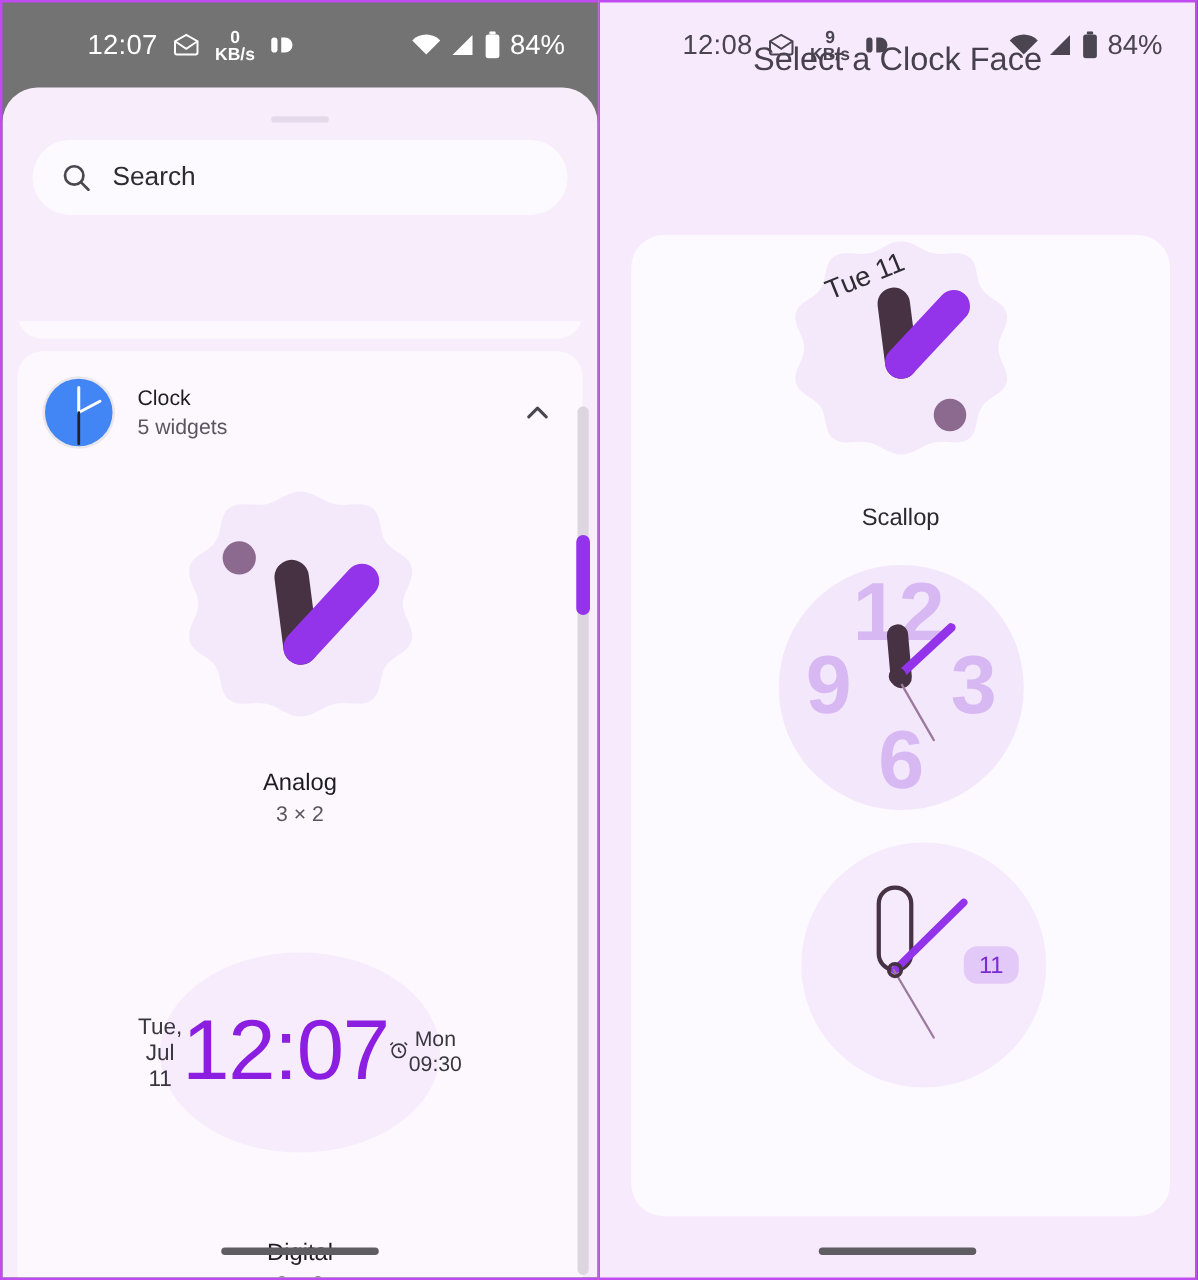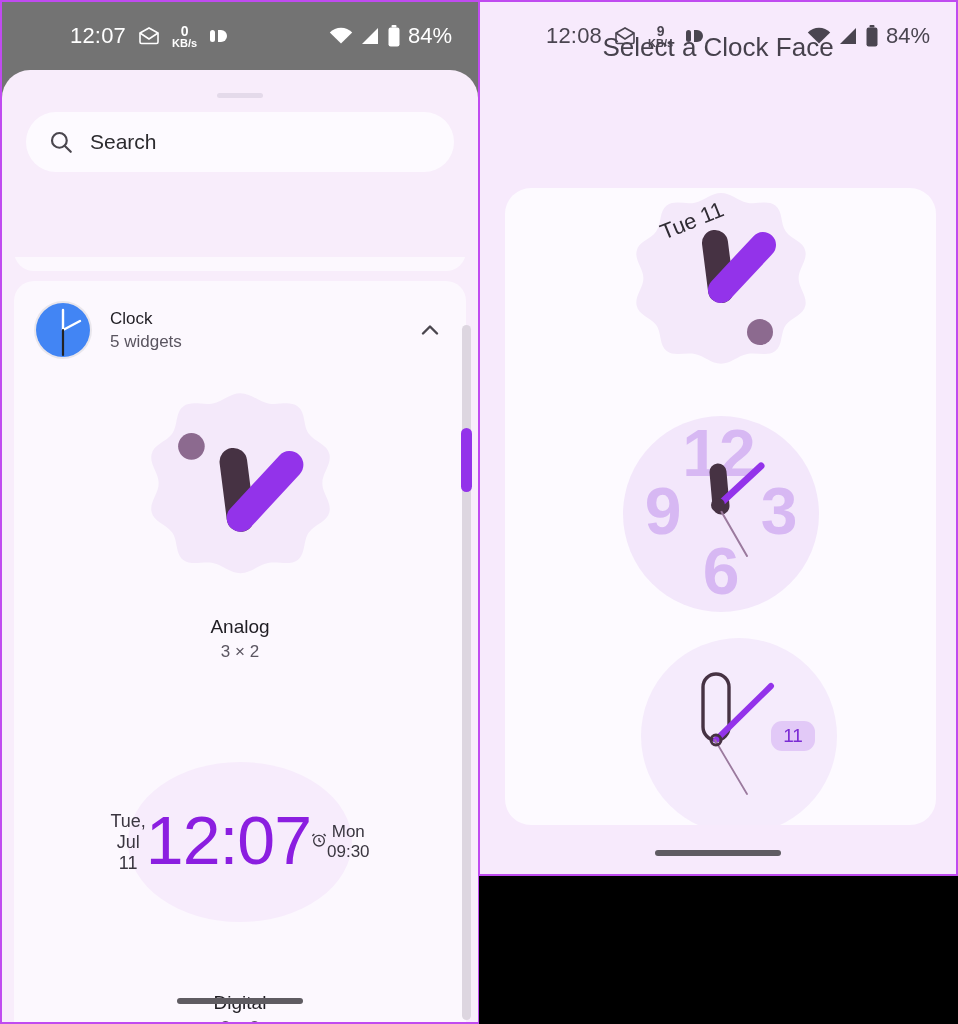--- a/index.html
+++ b/index.html
@@ -30,21 +30,21 @@
     display: flex; align-items: center;
     color: #ffffff;
     z-index: 5;
   }
   .sb-left { display: flex; align-items: center; gap: 11px; margin-left: 68px; }
   .sb-right { display: flex; align-items: center; gap: 7px; position: absolute; right: 26px; }
   .sb-time { font-size: 22px; letter-spacing: .2px; }
   .sb-pct { font-size: 22px; }
   .sb-rate { display: flex; flex-direction: column; align-items: center; line-height: 1; }
   .sb-rate .n { font-size: 14px; font-weight: bold; }
-  .sb-rate .u { font-size: 11px; font-weight: bold; }
+  .sb-rate .u { font-size: 14px; font-weight: bold; }
 
   
   .sheet {
     position: absolute;
     left: 0; right: 0; top: 68px; bottom: 0;
     background: #f8edfb;
     border-radius: 28px 28px 0 0;
     overflow: hidden;
   }
   .drag-handle {
@@ -111,21 +111,21 @@
   .navbar-pill {
     position: absolute; bottom: 18px; left: 50%;
     transform: translateX(-50%);
     width: 126px; height: 6px; border-radius: 4px;
     background: #5f5c62;
   }
 
   
   .panel-right {
     position: relative;
-    width: 479px; height: 876px;
+    width: 479px; height: 1024px;
     background: #f7eafc;
     border: 2px solid #c04bf0;
     border-left: 1px solid #c04bf0;
     overflow: hidden;
   }
   .panel-right .statusbar { color: #4a4550; }
   .panel-right .sb-left { margin-left: 66px; }
   .page-title {
     text-align: center;
     font-size: 26px;
@@ -327,20 +327,21 @@
           <svg width="230" height="200" viewBox="0 0 230 200">
             <g transform="translate(115,98)">
               <path d="M0 -98c10 0 17 8 27 10s21-3 29 3 5 19 11 27 18 10 20 20-7 18-7 28 9 18 7 28-14 12-20 20-3 21-11 27-19 1-29 3-17 10-27 10-17-8-27-10-21 3-29-3-5-19-11-27-18-10-20-20 7-18 7-28-9-18-7-28 14-12 20-20 3-21 11-27 19-1 29-3 17-10 27-10z" transform="scale(0.97)" fill="#f4e9fa"></path>
             </g>
             <text x="58" y="50" transform="rotate(-22 58 50)" font-family="'Liberation Sans',sans-serif" font-size="22" fill="#2f2b33">Tue 11</text>
             <circle cx="154" cy="142" r="13" fill="#8c6a8f"></circle>
             <path d="M115 100L109 53" stroke="#463243" stroke-width="26" stroke-linecap="round"></path>
             <path d="M115 100L157 55" stroke="#9333ea" stroke-width="26" stroke-linecap="round"></path>
           </svg>
         </div>
+        <div class="face-label" style="margin-top:14px;">Scallop</div>
       </div>
 
       <div class="face-item" style="padding-top:24px;">
         <div class="clockbox" style="width:200px;height:200px;">
           <svg width="200" height="200" viewBox="0 0 200 200">
             <circle cx="100" cy="100" r="98" fill="#f3e7fb"></circle>
             <g font-family="'Liberation Sans',sans-serif" font-weight="bold" fill="#d7b8f3" text-anchor="middle">
               <text x="98" y="62" font-size="66">12</text>
               <text x="158" y="120" font-size="66">3</text>
               <text x="100" y="180" font-size="66">6</text>

